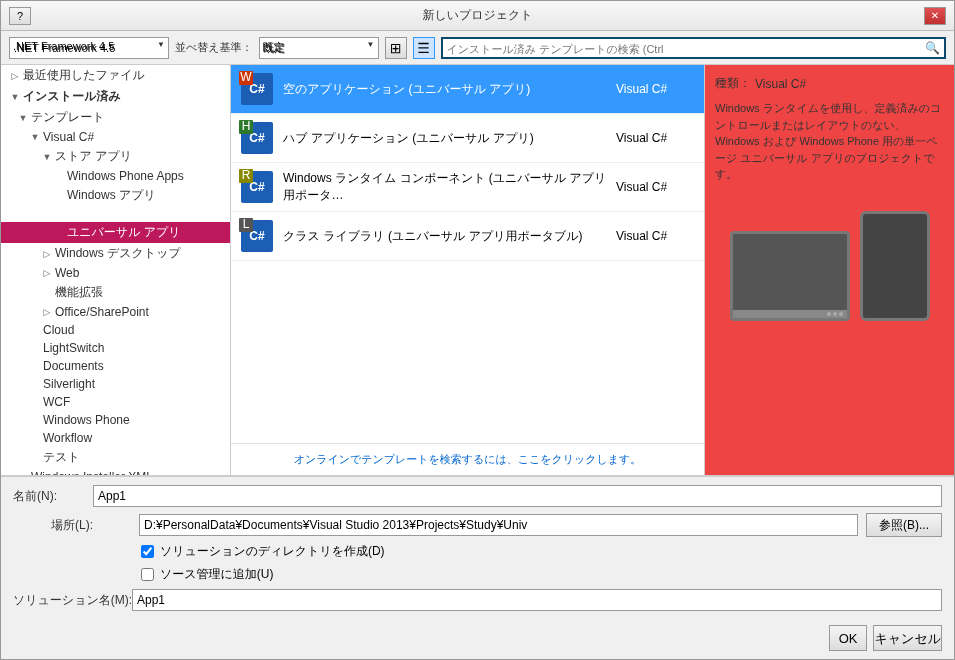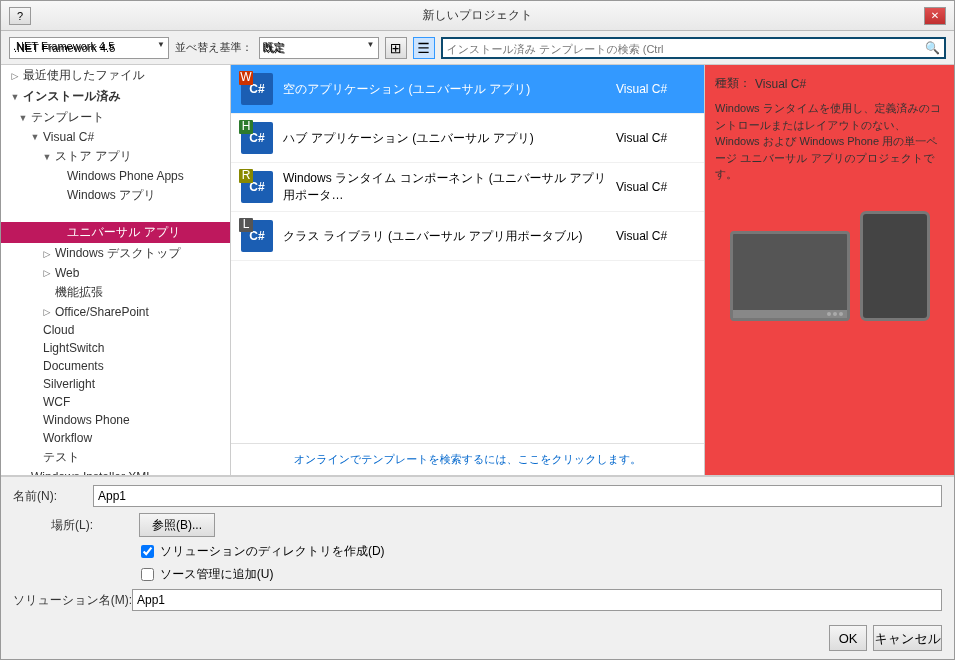--- a/index.html
+++ b/index.html
@@ -290,20 +290,21 @@
     </div>
   </div>
 
   <div class="bottom-form">
     <div class="form-row">
       <label class="form-label">名前(N):</label>
       <input class="form-input" type="text" value="App1" style="">
     </div>
     <div class="path-row">
       <label class="form-label">場所(L):</label>
+      <input class="form-input-path" type="text" value="D:¥PersonalData¥Documents¥Visual Studio 2013¥Projects¥Study¥Univ" style="">
       <button class="browse-btn">参照(B)...</button>
     </div>
     <div style="display:flex;gap:20px;margin-left:88px;">
       <div class="checkbox-row">
         <input type="checkbox" checked="" style="">
         <span>ソリューションのディレクトリを作成(D)</span>
       </div>
     </div>
     <div style="display:flex;gap:20px;margin-left:88px;">
       <div class="checkbox-row">

